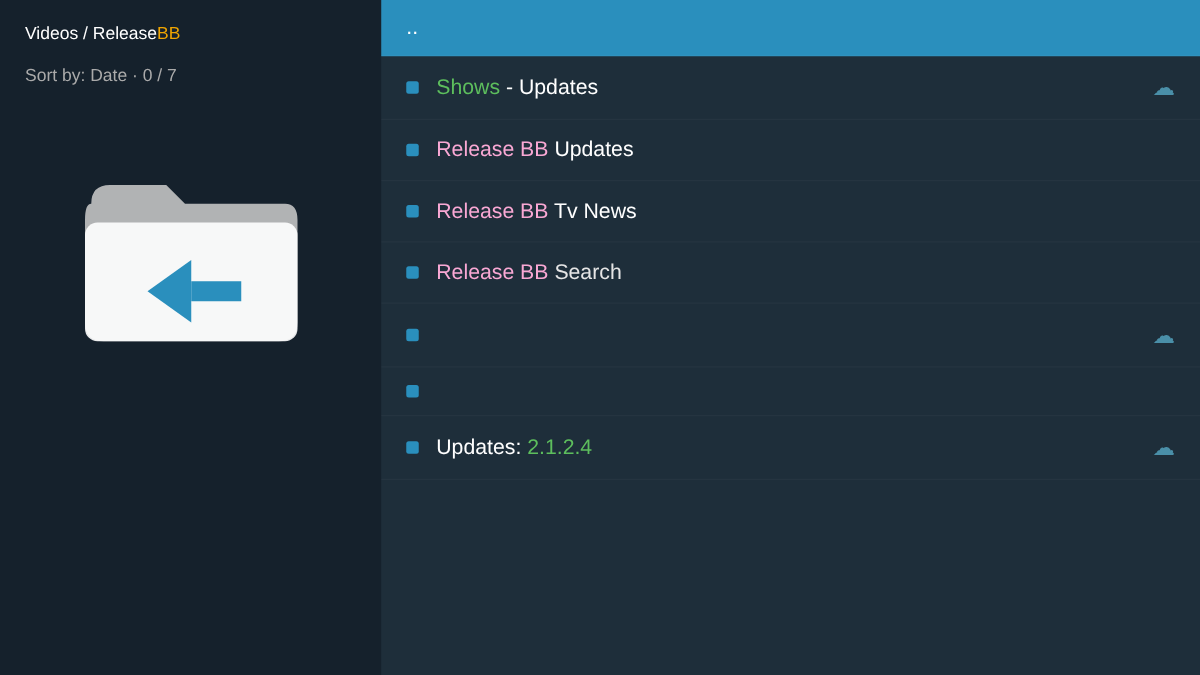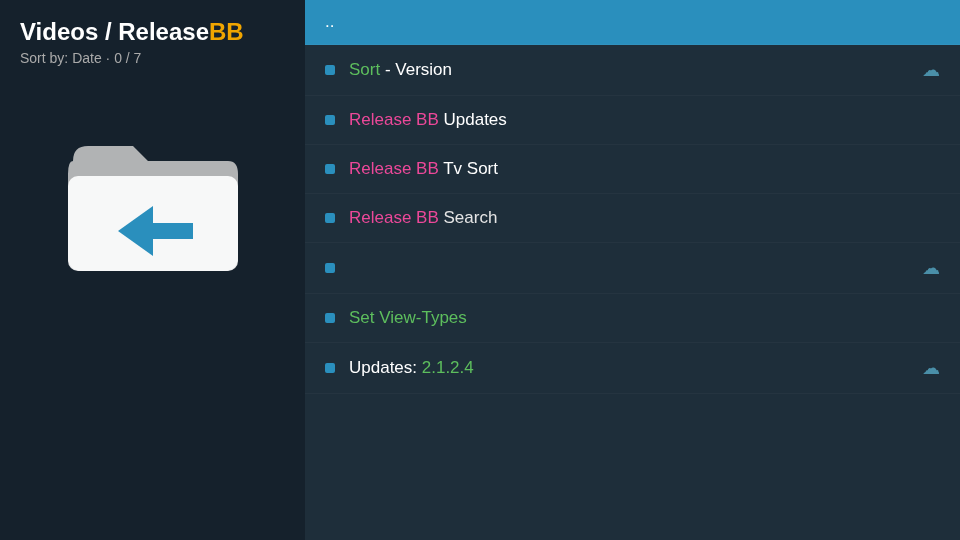--- a/index.html
+++ b/index.html
@@ -22,24 +22,24 @@
       width: 305px;
       height: 540px;
       background-color: #15212c;
       display: flex;
       flex-direction: column;
       align-items: flex-start;
       padding: 18px 20px;
     }
 
     .breadcrumb-title {
-      font-size: 24px;
-      font-weight: bold;
-      color: #ffffff;
-      margin-bottom: 4px;
+      font-size: 14px;
+      font-weight: normal;
+      color: #ffffff;
+      margin-bottom: 18px;
     }
 
     .breadcrumb-title span.brand {
       color: #f0a500;
     }
 
     .sort-info {
       font-size: 14px;
       color: #aaaaaa;
       margin-bottom: 30px;
@@ -111,21 +111,21 @@
     .menu-item .item-label {
       font-size: 17px;
       flex: 1;
     }
 
     .menu-item .item-label .text-green {
       color: #5dbe5d;
     }
 
     .menu-item .item-label .text-yellow {
-      color: #ec4899;
+      color: #f9a8d4;
     }
 
     .menu-item .item-label .text-white {
       color: #ffffff;
     }
 
     .menu-item .item-label .text-cyan {
       color: #e5e5e5;
     }
 
@@ -174,56 +174,53 @@
 <div class="right-panel">
   <ul class="menu-list">
 
     <li class="menu-item highlighted dotdot-item">
       <span>..</span>
     </li>
 
     <li class="menu-item">
       <div class="bullet"></div>
       <span class="item-label">
-        <span class="text-green">Sort</span><span class="text-white"> - Version</span>
+        <span class="text-green">Shows</span><span class="text-white"> - Updates</span>
       </span>
       <span class="download-icon">☁</span>
     </li>
 
     <li class="menu-item">
       <div class="bullet"></div>
       <span class="item-label">
         <span class="text-yellow">Release BB</span><span class="text-white"> Updates</span>
       </span>
     </li>
 
     <li class="menu-item">
       <div class="bullet"></div>
       <span class="item-label">
-        <span class="text-yellow">Release BB</span><span class="text-white"> Tv Sort</span>
+        <span class="text-yellow">Release BB</span><span class="text-white"> Tv News</span>
       </span>
     </li>
 
     <li class="menu-item">
       <div class="bullet"></div>
       <span class="item-label">
         <span class="text-yellow">Release BB</span><span class="text-cyan"> Search</span>
       </span>
     </li>
 
     <li class="menu-item">
       <div class="bullet"></div>
       <span class="download-icon">☁</span>
     </li>
 
     <li class="menu-item">
       <div class="bullet"></div>
-      <span class="item-label">
-        <span class="text-green">Set View-Types</span>
-      </span>
     </li>
 
     <li class="menu-item">
       <div class="bullet"></div>
       <span class="item-label">
         <span class="text-white">Updates: </span><span class="text-green">2.1.2.4</span>
       </span>
       <span class="download-icon">☁</span>
     </li>
 

